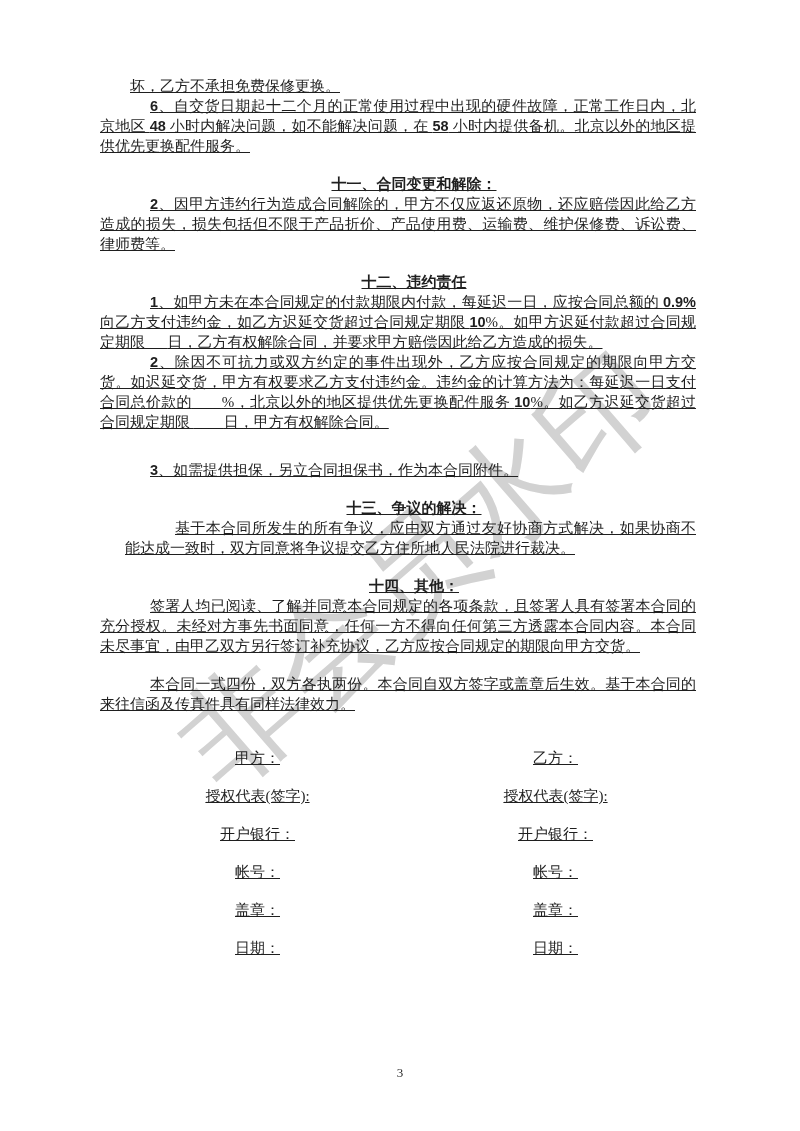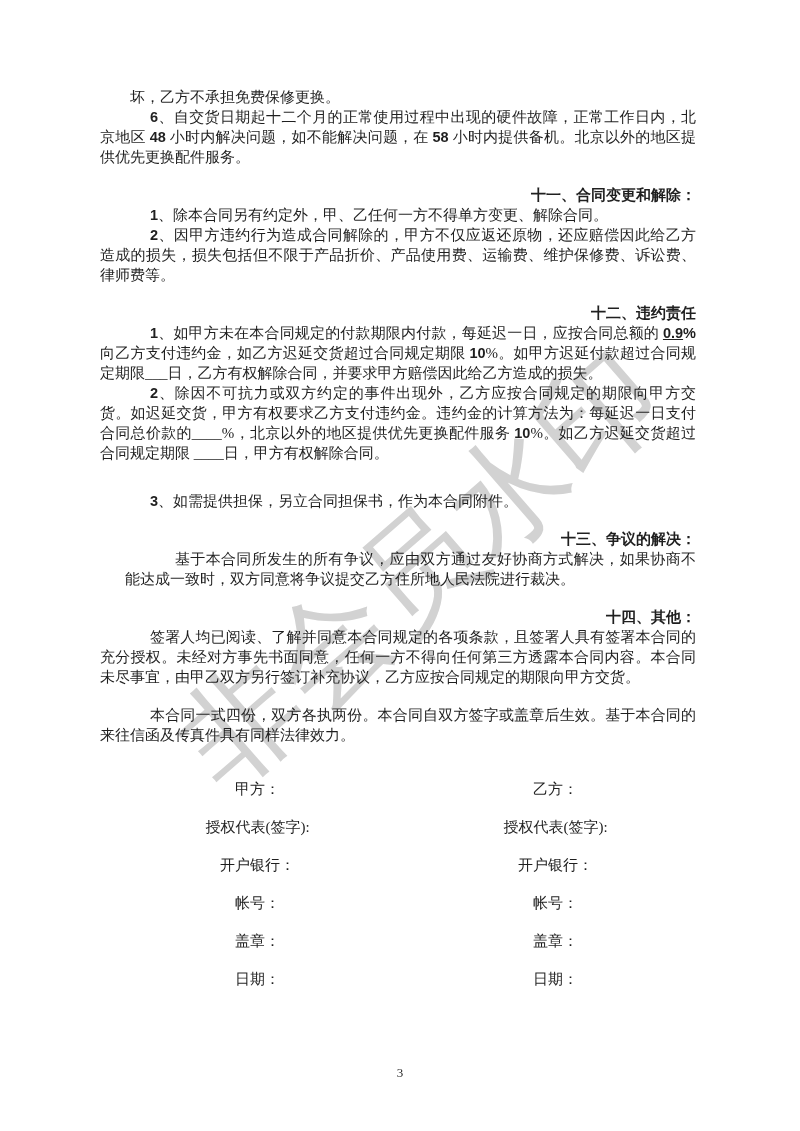--- a/index.html
+++ b/index.html
@@ -17,35 +17,36 @@
     transform:translate(-50%,-50%) rotate(-41deg);
     font-size:118px;
     color:#d2d2d2;
     white-space:nowrap;
     z-index:0;
     font-family:"Liberation Sans","DejaVu Sans",sans-serif;
     pointer-events:none;
   }
   .content {
     position:absolute;
-    left:100px; top:87px;
+    left:100px; top:76px;
     width:596px;
     z-index:1;
+    text-decoration:underline;
   }
   .content p {
     margin:0;
     font-size:15px;
     line-height:20px;
     text-align:justify;
   }
   p.heading {
     font-weight:bold;
     padding-left:32px;
     margin-top:18px !important;
-    text-align:right;
+    text-align:center;
   }
   p.para.spaced { margin-top:18px !important; }
   span.b {
     font-weight:bold;
     font-family:"Liberation Sans","DejaVu Sans",sans-serif;
     font-size:14.5px;
   }
   span.u { text-decoration:underline; }
   .sig {
     display:flex;
@@ -71,21 +72,20 @@
 </head>
 <body>
 
 <div class="watermark">非会员水印</div>
 
 <main class="content">
   <div id="doc-body">
       <p class="para" style="text-indent: 30px;"><span class="">坏，乙方不承担免费保修更换。</span></p>
       <p class="para" style="text-indent: 50px;"><span class="b ">6</span><span class="">、自交货日期起十二个月的正常使用过程中出现的硬件故障，正常工作日内，北京地区 </span><span class="b ">48</span><span class=""> 小时内解决问题，如不能解决问题，在 </span><span class="b ">58</span><span class=""> 小时内提供备机。北京以外的地区提供优先更换配件服务。</span></p>
       <p class="heading">十一、合同变更和解除：</p>
-      <p class="para" style="text-indent: 50px;"><span class="b ">1</span><span class="">、除本合同另有约定外，甲、乙任何一方不得单方变更、解除合同。</span></p>
       <p class="para" style="text-indent: 50px;"><span class="b ">2</span><span class="">、因甲方违约行为造成合同解除的，甲方不仅应返还原物，还应赔偿因此给乙方造成的损失，损失包括但不限于产品折价、产品使用费、运输费、维护保修费、诉讼费、律师费等。</span></p>
       <p class="heading">十二、违约责任</p>
       <p class="para" style="text-indent: 50px;"><span class="b ">1</span><span class="">、如甲方未在本合同规定的付款期限内付款，每延迟一日，应按合同总额的 </span><span class="b u">0.9</span><span class="b ">%</span><span class="">向乙方支付违约金，如乙方迟延交货超过合同规定期限 </span><span class="b ">10</span><span class="">%。如甲方迟延付款超过合同规定期限</span><span class="">___</span><span class="">日，乙方有权解除合同，并要求甲方赔偿因此给乙方造成的损失。</span></p>
       <p class="para" style="text-indent: 50px;"><span class="b ">2</span><span class="">、除因不可抗力或双方约定的事件出现外，乙方应按合同规定的期限向甲方交货。如迟延交货，甲方有权要求乙方支付违约金。违约金的计算方法为：每延迟一日支付合同总价款的</span><span class="">____</span><span class="">%，北京以外的地区提供优先更换配件服务 </span><span class="b ">10</span><span class="">%。如乙方迟延交货超过合同规定期限 </span><span class="">____</span><span class="">日，甲方有权解除合同。</span></p>
       <p class="para" style="text-indent: 50px; margin-top: 28px;"><span class="b ">3</span><span class="">、如需提供担保，另立合同担保书，作为本合同附件。</span></p>
       <p class="heading">十三、争议的解决：</p>
       <p class="para" style="text-indent: 50px; margin-left: 25px;"><span class="">基于本合同所发生的所有争议，应由双方通过友好协商方式解决，如果协商不能达成一致时，双方同意将争议提交乙方住所地人民法院进行裁决。</span></p>
       <p class="heading">十四、其他：</p>
       <p class="para" style="text-indent: 50px;"><span class="">签署人均已阅读、了解并同意本合同规定的各项条款，且签署人具有签署本合同的充分授权。未经对方事先书面同意，任何一方不得向任何第三方透露本合同内容。本合同未尽事宜，由甲乙双方另行签订补充协议，乙方应按合同规定的期限向甲方交货。</span></p>
       <p class="para spaced" style="text-indent: 50px;"><span class="">本合同一式四份，双方各执两份。本合同自双方签字或盖章后生效。基于本合同的来往信函及传真件具有同样法律效力。</span></p>

